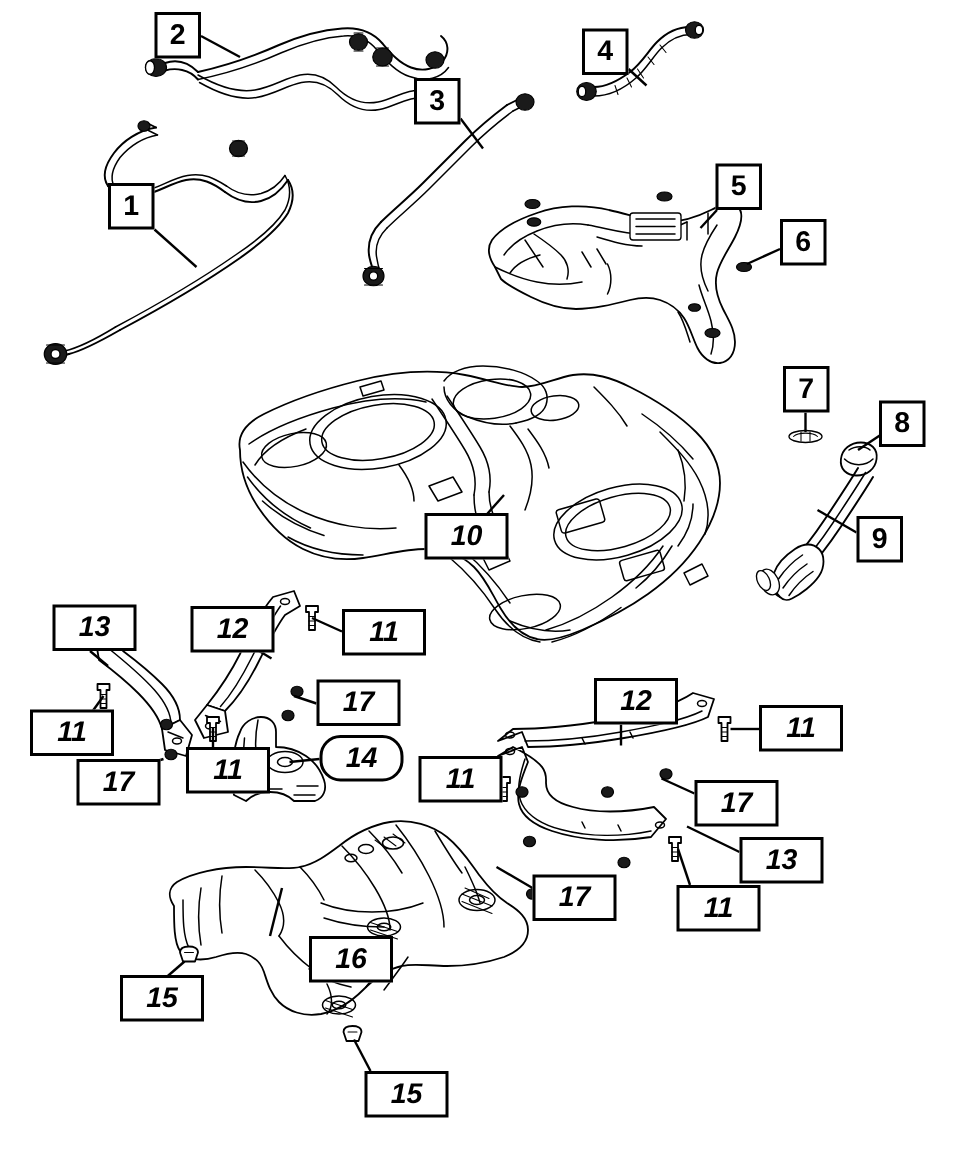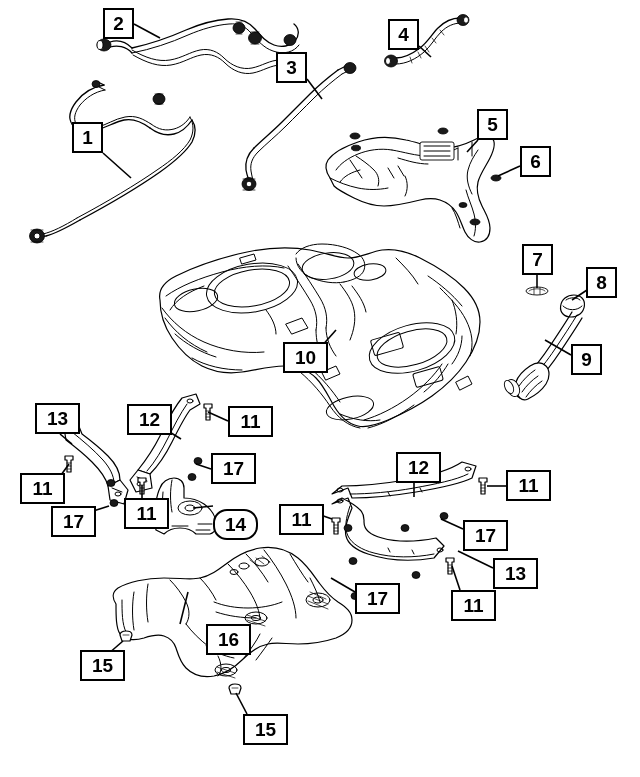--- a/index.html
+++ b/index.html
@@ -40,21 +40,22 @@
     font-size: 19px;
     line-height: 1;
     display: flex;
     align-items: center;
     justify-content: center;
     width: 31px;
     height: 31px;
     letter-spacing: 0px;
   }
   .callout.wide {
-    width: 45px;
+    width: 56px;
+    font-style: italic;
   }
   .leader {
     position: absolute;
     stroke: #000000;
     stroke-width: 1.6;
     fill: none;
   }
 </style>
 </head>
 <body>
@@ -476,21 +477,21 @@
       <div class="callout wide" style="left: 228px; top: 406px;">11</div>
       <div class="callout wide" style="left: 20px; top: 473px;">11</div>
       <div class="callout wide" style="left: 124px; top: 498px;">11</div>
       <div class="callout wide" style="left: 279px; top: 504px;">11</div>
       <div class="callout wide" style="left: 506px; top: 470px;">11</div>
       <div class="callout wide" style="left: 451px; top: 590px;">11</div>
       <div class="callout wide" style="left: 127px; top: 404px;">12</div>
       <div class="callout wide" style="left: 396px; top: 452px;">12</div>
       <div class="callout wide" style="left: 35px; top: 403px;">13</div>
       <div class="callout wide" style="left: 493px; top: 558px;">13</div>
-      <div class="callout wide" style="left: 213px; top: 509px; border-radius: 14px;">14</div>
+      <div class="callout wide" style="left: 213px; top: 490px; border-radius: 14px;">14</div>
       <div class="callout wide" style="left: 80px; top: 650px;">15</div>
       <div class="callout wide" style="left: 243px; top: 714px;">15</div>
       <div class="callout wide" style="left: 162px; top: 624px; margin-left: 44px;">16</div>
       <div class="callout wide" style="left: 211px; top: 453px;">17</div>
       <div class="callout wide" style="left: 51px; top: 506px;">17</div>
       <div class="callout wide" style="left: 355px; top: 583px;">17</div>
       <div class="callout wide" style="left: 463px; top: 520px;">17</div>
     </div>
 
 </div>

